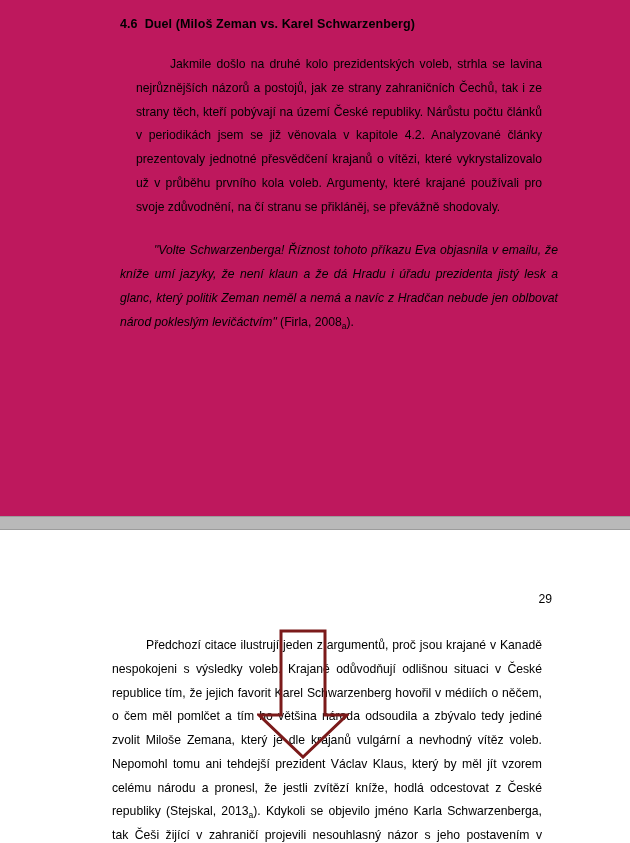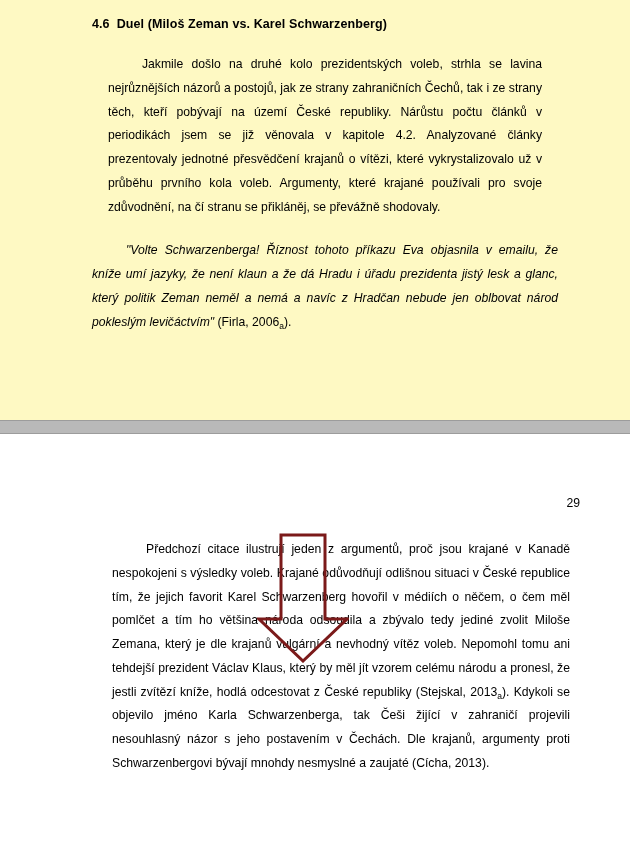--- a/index.html
+++ b/index.html
@@ -14,33 +14,33 @@
     color: #000000;
     overflow: hidden;
     position: relative;
   }
   .page {
     position: relative;
     width: 630px;
     box-sizing: border-box;
   }
   .page-top {
-    height: 420px;
-    padding: 0 72px 0 92px;
-    background: #fef9c3;
+    height: 516px;
+    padding: 0 72px 0 120px;
+    background: #be185d;
   }
   .page-gap {
     height: 12px;
     background: #b9b9b9;
     border-top: 1px solid #9c9c9c;
     border-bottom: 1px solid #9c9c9c;
   }
   .page-bottom {
     height: 292px;
-    padding: 0 44px 0 96px;
+    padding: 0 72px 0 96px;
     background: #ffffff;
     position: relative;
   }
   h2.section-heading {
     font-size: 12.5px;
     font-weight: bold;
     margin: 0;
     padding-top: 17px;
     letter-spacing: 0.1px;
   }
@@ -97,21 +97,21 @@
 </head>
 <body>
 
 <div class="page page-top">
   <h2 class="section-heading">
     <span class="num">4.6</span><span>Duel (Miloš Zeman vs. Karel Schwarzenberg)</span>
   </h2>
 
   <p class="body-text first-para">Jakmile došlo na druhé kolo prezidentských voleb, strhla se lavina nejrůznějších názorů a postojů, jak ze strany zahraničních Čechů, tak i ze strany těch, kteří pobývají na území České republiky. Nárůstu počtu článků v periodikách jsem se již věnovala v kapitole 4.2. Analyzované články prezentovaly jednotné přesvědčení krajanů o vítězi, které vykrystalizovalo už v průběhu prvního kola voleb. Argumenty, které krajané používali pro svoje zdůvodnění, na čí stranu se přikláněj, se převážně shodovaly.</p>
 
-  <p class="quote"><span>"Volte Schwarzenberga! Říznost tohoto příkazu Eva objasnila v emailu, že kníže umí jazyky, že není klaun a že dá Hradu i úřadu prezidenta jistý lesk a glanc, který politik Zeman neměl a nemá a navíc z Hradčan nebude jen oblbovat národ pokleslým levičáctvím"</span><span class="upright"> (Firla, 2006</span><sub class="sub upright">a</sub><span class="upright">).</span></p>
+  <p class="quote"><span>"Volte Schwarzenberga! Říznost tohoto příkazu Eva objasnila v emailu, že kníže umí jazyky, že není klaun a že dá Hradu i úřadu prezidenta jistý lesk a glanc, který politik Zeman neměl a nemá a navíc z Hradčan nebude jen oblbovat národ pokleslým levičáctvím"</span><span class="upright"> (Firla, 2008</span><sub class="sub upright">a</sub><span class="upright">).</span></p>
 </div>
 
 <div class="page-gap"></div>
 
 <div class="page page-bottom">
   <div class="page-number">29</div>
 
   <p class="body-text second-para"><span>Předchozí citace ilustrují jeden z argumentů, proč jsou krajané v Kanadě nespokojeni s výsledky voleb. Krajané odůvodňují odlišnou situaci v České republice tím, že jejich favorit Karel Schwarzenberg hovořil v médiích o něčem, o čem měl pomlčet a tím ho většina národa odsoudila a zbývalo tedy jediné zvolit Miloše Zemana, který je dle krajanů vulgární a nevhodný vítěz voleb. Nepomohl tomu ani tehdejší prezident Václav Klaus, který by měl jít vzorem celému národu a pronesl, že jestli zvítězí kníže, hodlá odcestovat z České republiky (Stejskal, 2013</span><sub class="sub">a</sub><span>). Kdykoli se objevilo jméno Karla Schwarzenberga, tak Češi žijící v zahraničí projevili nesouhlasný názor s jeho postavením v Čechách. Dle krajanů, argumenty proti Schwarzenbergovi bývají mnohdy nesmyslné a zaujaté (Cícha, 2013).</span></p>
 
   <svg class="arrow-overlay" viewBox="0 0 92 130">

